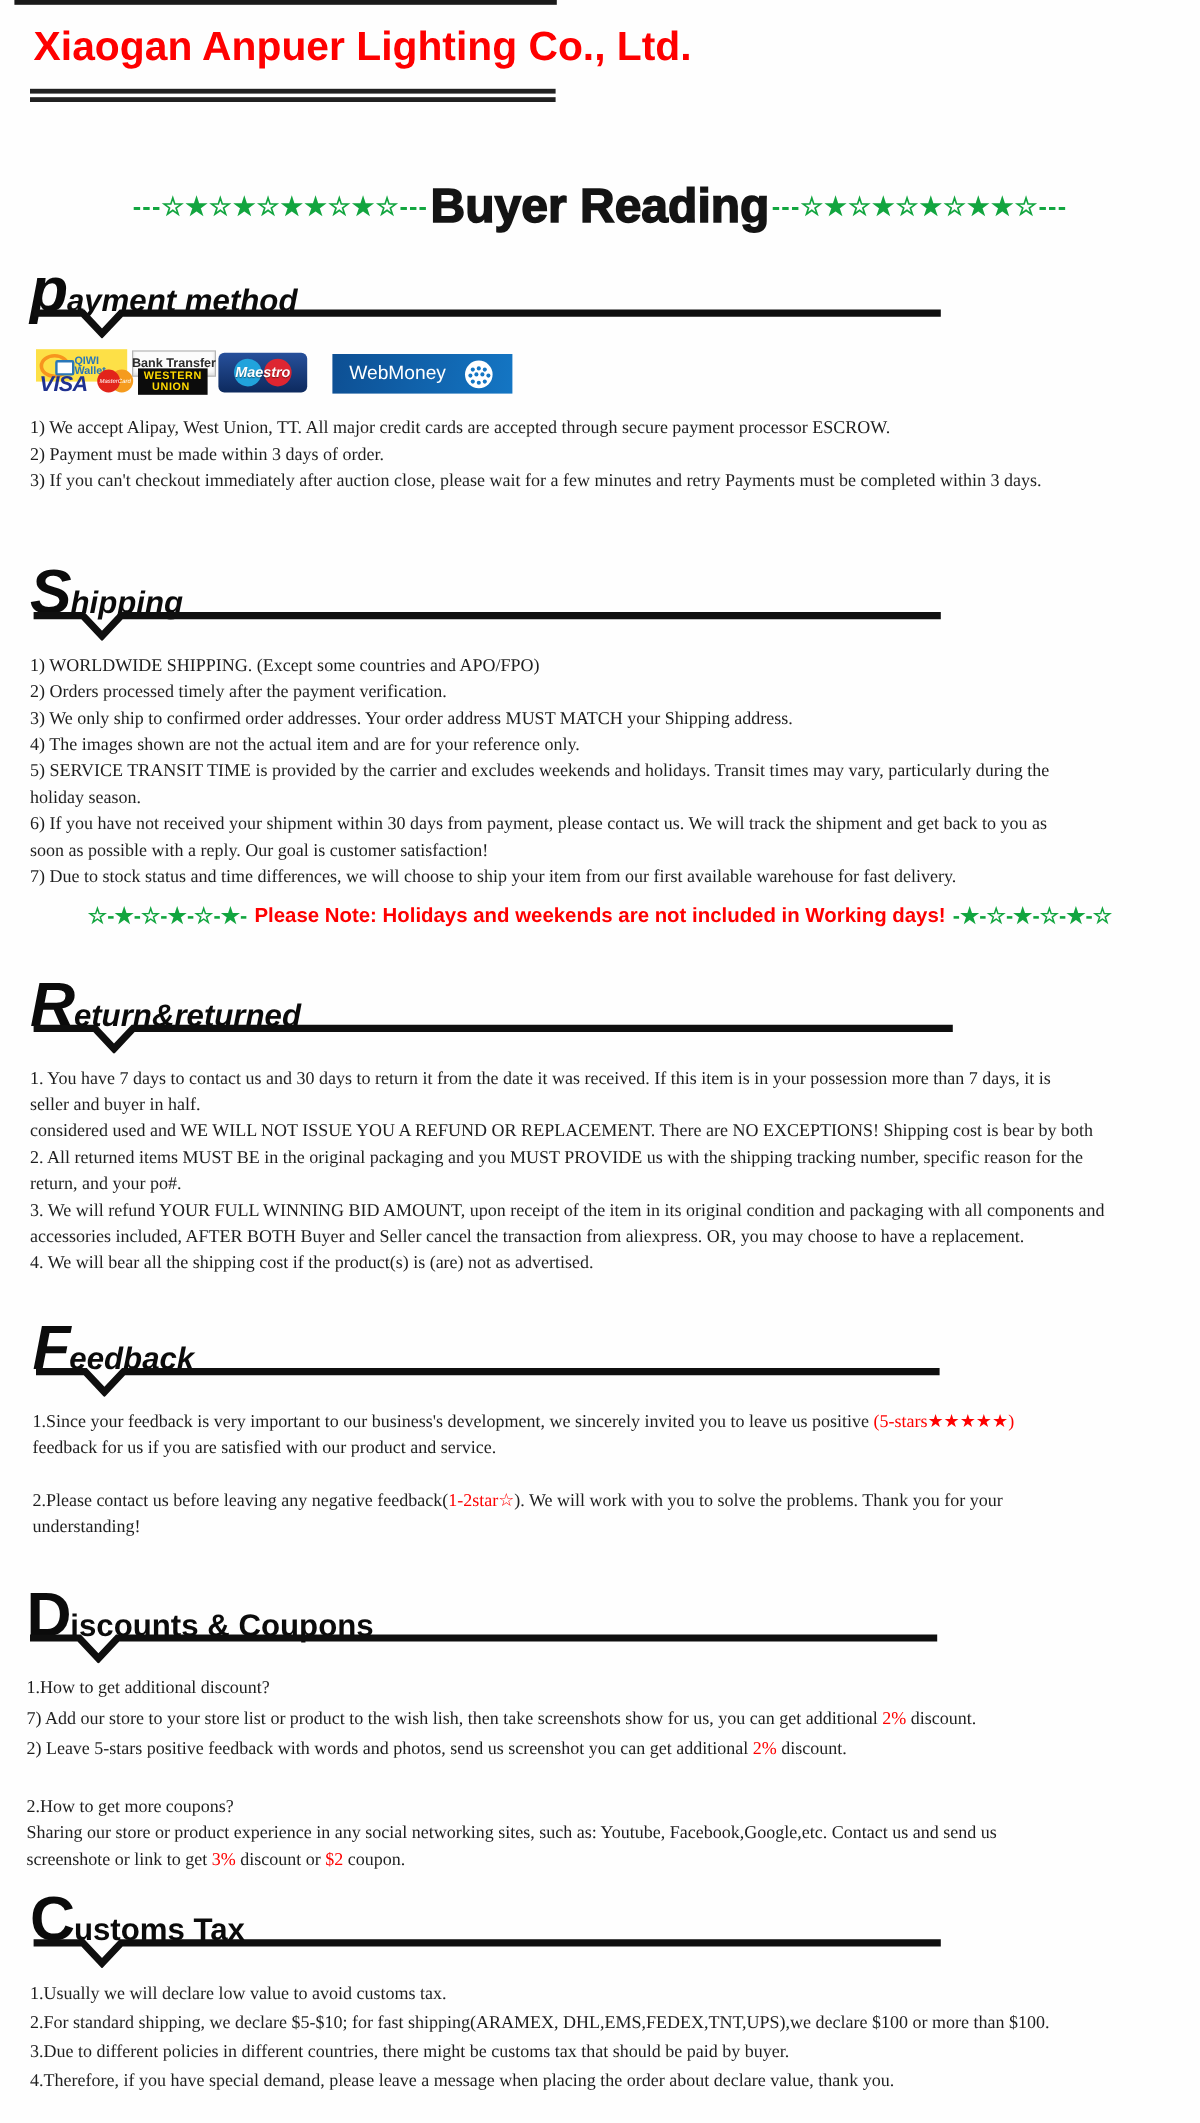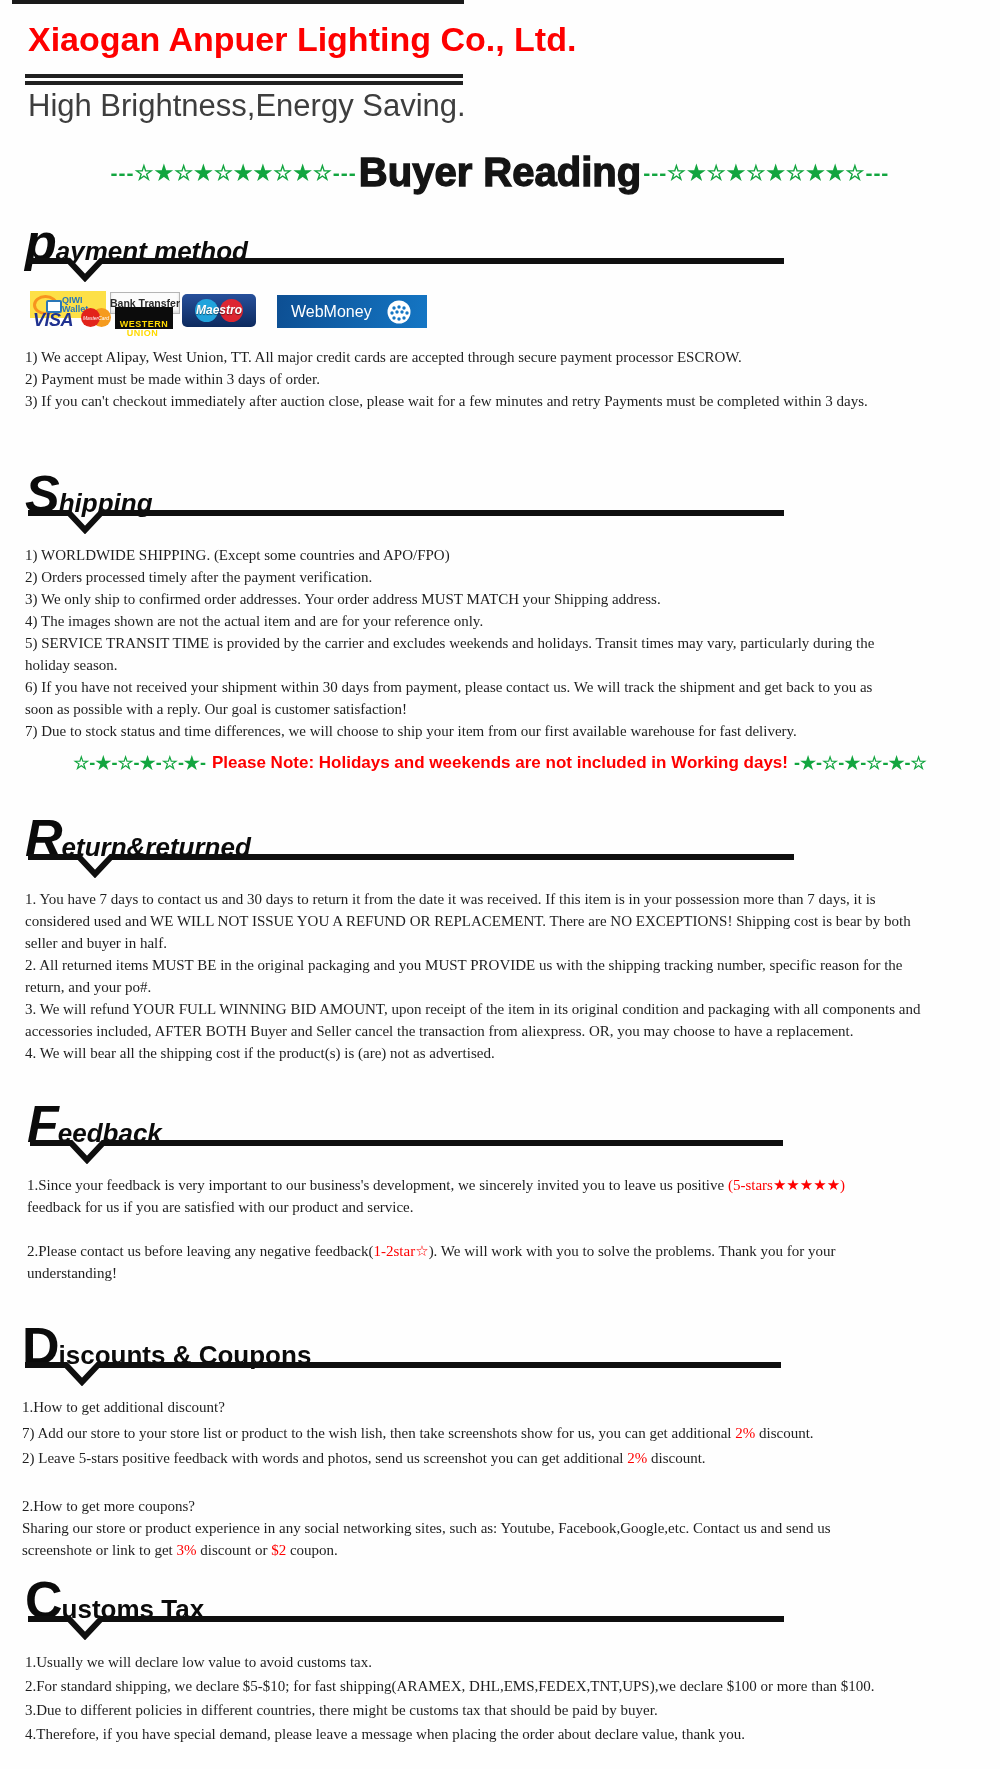--- a/index.html
+++ b/index.html
@@ -48,21 +48,21 @@
   .qiwi .txt{margin-left:4px;font-size:9px;font-weight:bold;color:#2a77b8;line-height:9px;}
   .bankt{position:absolute;left:85px;top:2px;width:68px;height:20px;background:#fcfcfc;border:1px solid #b5b5b5;
          box-shadow:inset 0 -2px 3px #ddd;font-size:10.5px;font-weight:bold;color:#2b2b2b;
          display:flex;align-items:center;justify-content:center;white-space:nowrap;}
   .visa{position:absolute;left:8px;top:20px;font-style:italic;font-weight:bold;font-size:18px;color:#1f3190;letter-spacing:-0.5px;}
   .mc{position:absolute;left:56px;top:18px;width:30px;height:20px;}
   .mc .c2{position:absolute;left:11px;top:0;width:19px;height:19px;border-radius:50%;background:#f59b1e;}
   .mc .c1{position:absolute;left:0;top:0;width:19px;height:19px;border-radius:50%;background:#e2231a;}
   .mc .t{position:absolute;left:0;top:7px;width:30px;text-align:center;font-size:5px;font-style:italic;color:#fff;z-index:3;}
   .wu{position:absolute;left:90px;top:17px;width:58px;height:22px;background:#0c0c0c;color:#ffd900;font-weight:bold;
-      padding-top:13px;box-sizing:border-box;}
+      padding-top:2px;box-sizing:border-box;}
   .wu .l1{font-size:9px;line-height:9px;text-align:center;letter-spacing:.5px;}
   .wu .l2{font-size:9px;line-height:9px;text-align:center;padding-right:3px;letter-spacing:.5px;}
   .maestro{position:absolute;left:157px;top:4px;width:74px;height:33px;border-radius:5px;
            background:linear-gradient(#27509b,#0d2a5e);}
   .maestro .c1{position:absolute;left:13px;top:5px;width:23px;height:23px;border-radius:50%;background:#21a3dc;}
   .maestro .c2{position:absolute;left:38px;top:5px;width:23px;height:23px;border-radius:50%;background:#e8252d;opacity:.95;}
   .maestro .t{position:absolute;width:100%;top:9px;text-align:center;color:#fff;font-style:italic;font-weight:bold;
               font-size:12px;text-shadow:0 1px 1px rgba(0,0,0,.5);}
   .webmoney{position:absolute;left:252px;top:5px;width:150px;height:33px;
             background:linear-gradient(100deg,#0d4f93,#1476c4);display:flex;align-items:center;}
@@ -71,21 +71,20 @@
 </style>
 </head>
 <body>
 
 <div id="canvas">
 
   <div class="top-bar"></div>
 
   <div class="company">Xiaogan Anpuer Lighting Co., Ltd.</div>
   <div class="dbl-line"></div>
-  <div class="tagline">High Brightness,Energy Saving.</div>
 
   <div class="banner">
     <span class="stars">---☆★☆★☆★★☆★☆---</span>
     <span class="title">Buyer Reading</span>
     <span class="stars">---☆★☆★☆★☆★★☆---</span>
   </div>
 
   <div class="section" style="top:212px">
     <div class="sec-h it"><span class="cap">p</span><span>ayment method</span></div>
     <svg class="divider" width="765" height="26">
@@ -166,22 +165,22 @@
     <span class="stars">-★-☆-★-☆-★-☆</span>
   </div>
 
   <div class="section" style="top:808px">
     <div class="sec-h it"><span class="cap">R</span><span>eturn&amp;returned</span></div>
     <svg class="divider" width="775" height="26">
         <path d="M3 5 H54 L70 22 L86 5 H769" fill="none" stroke="#0f0f0f" stroke-width="6"></path>
       </svg>
     <div class="body-start">
       <p class="ln">1. You have 7 days to contact us and 30 days to return it from the date it was received. If this item is in your possession more than 7 days, it is</p>
+      <p class="ln">seller and buyer in half.</p>
       <p class="ln">considered used and WE WILL NOT ISSUE YOU A REFUND OR REPLACEMENT. There are NO EXCEPTIONS! Shipping cost is bear by both</p>
-      <p class="ln">seller and buyer in half.</p>
       <p class="ln">2. All returned items MUST BE in the original packaging and you MUST PROVIDE us with the shipping tracking number, specific reason for the</p>
       <p class="ln">return, and your po#.</p>
       <p class="ln">3. We will refund YOUR FULL WINNING BID AMOUNT, upon receipt of the item in its original condition and packaging with all components and</p>
       <p class="ln">accessories included, AFTER BOTH Buyer and Seller cancel the transaction from aliexpress. OR, you may choose to have a replacement.</p>
       <p class="ln">4. We will bear all the shipping cost if the product(s) is (are) not as advertised.</p>
     </div>
   </div>
 
   <div class="section" style="top:1094px;left:27px">
     <div class="sec-h it"><span class="cap">F</span><span>eedback</span></div>

